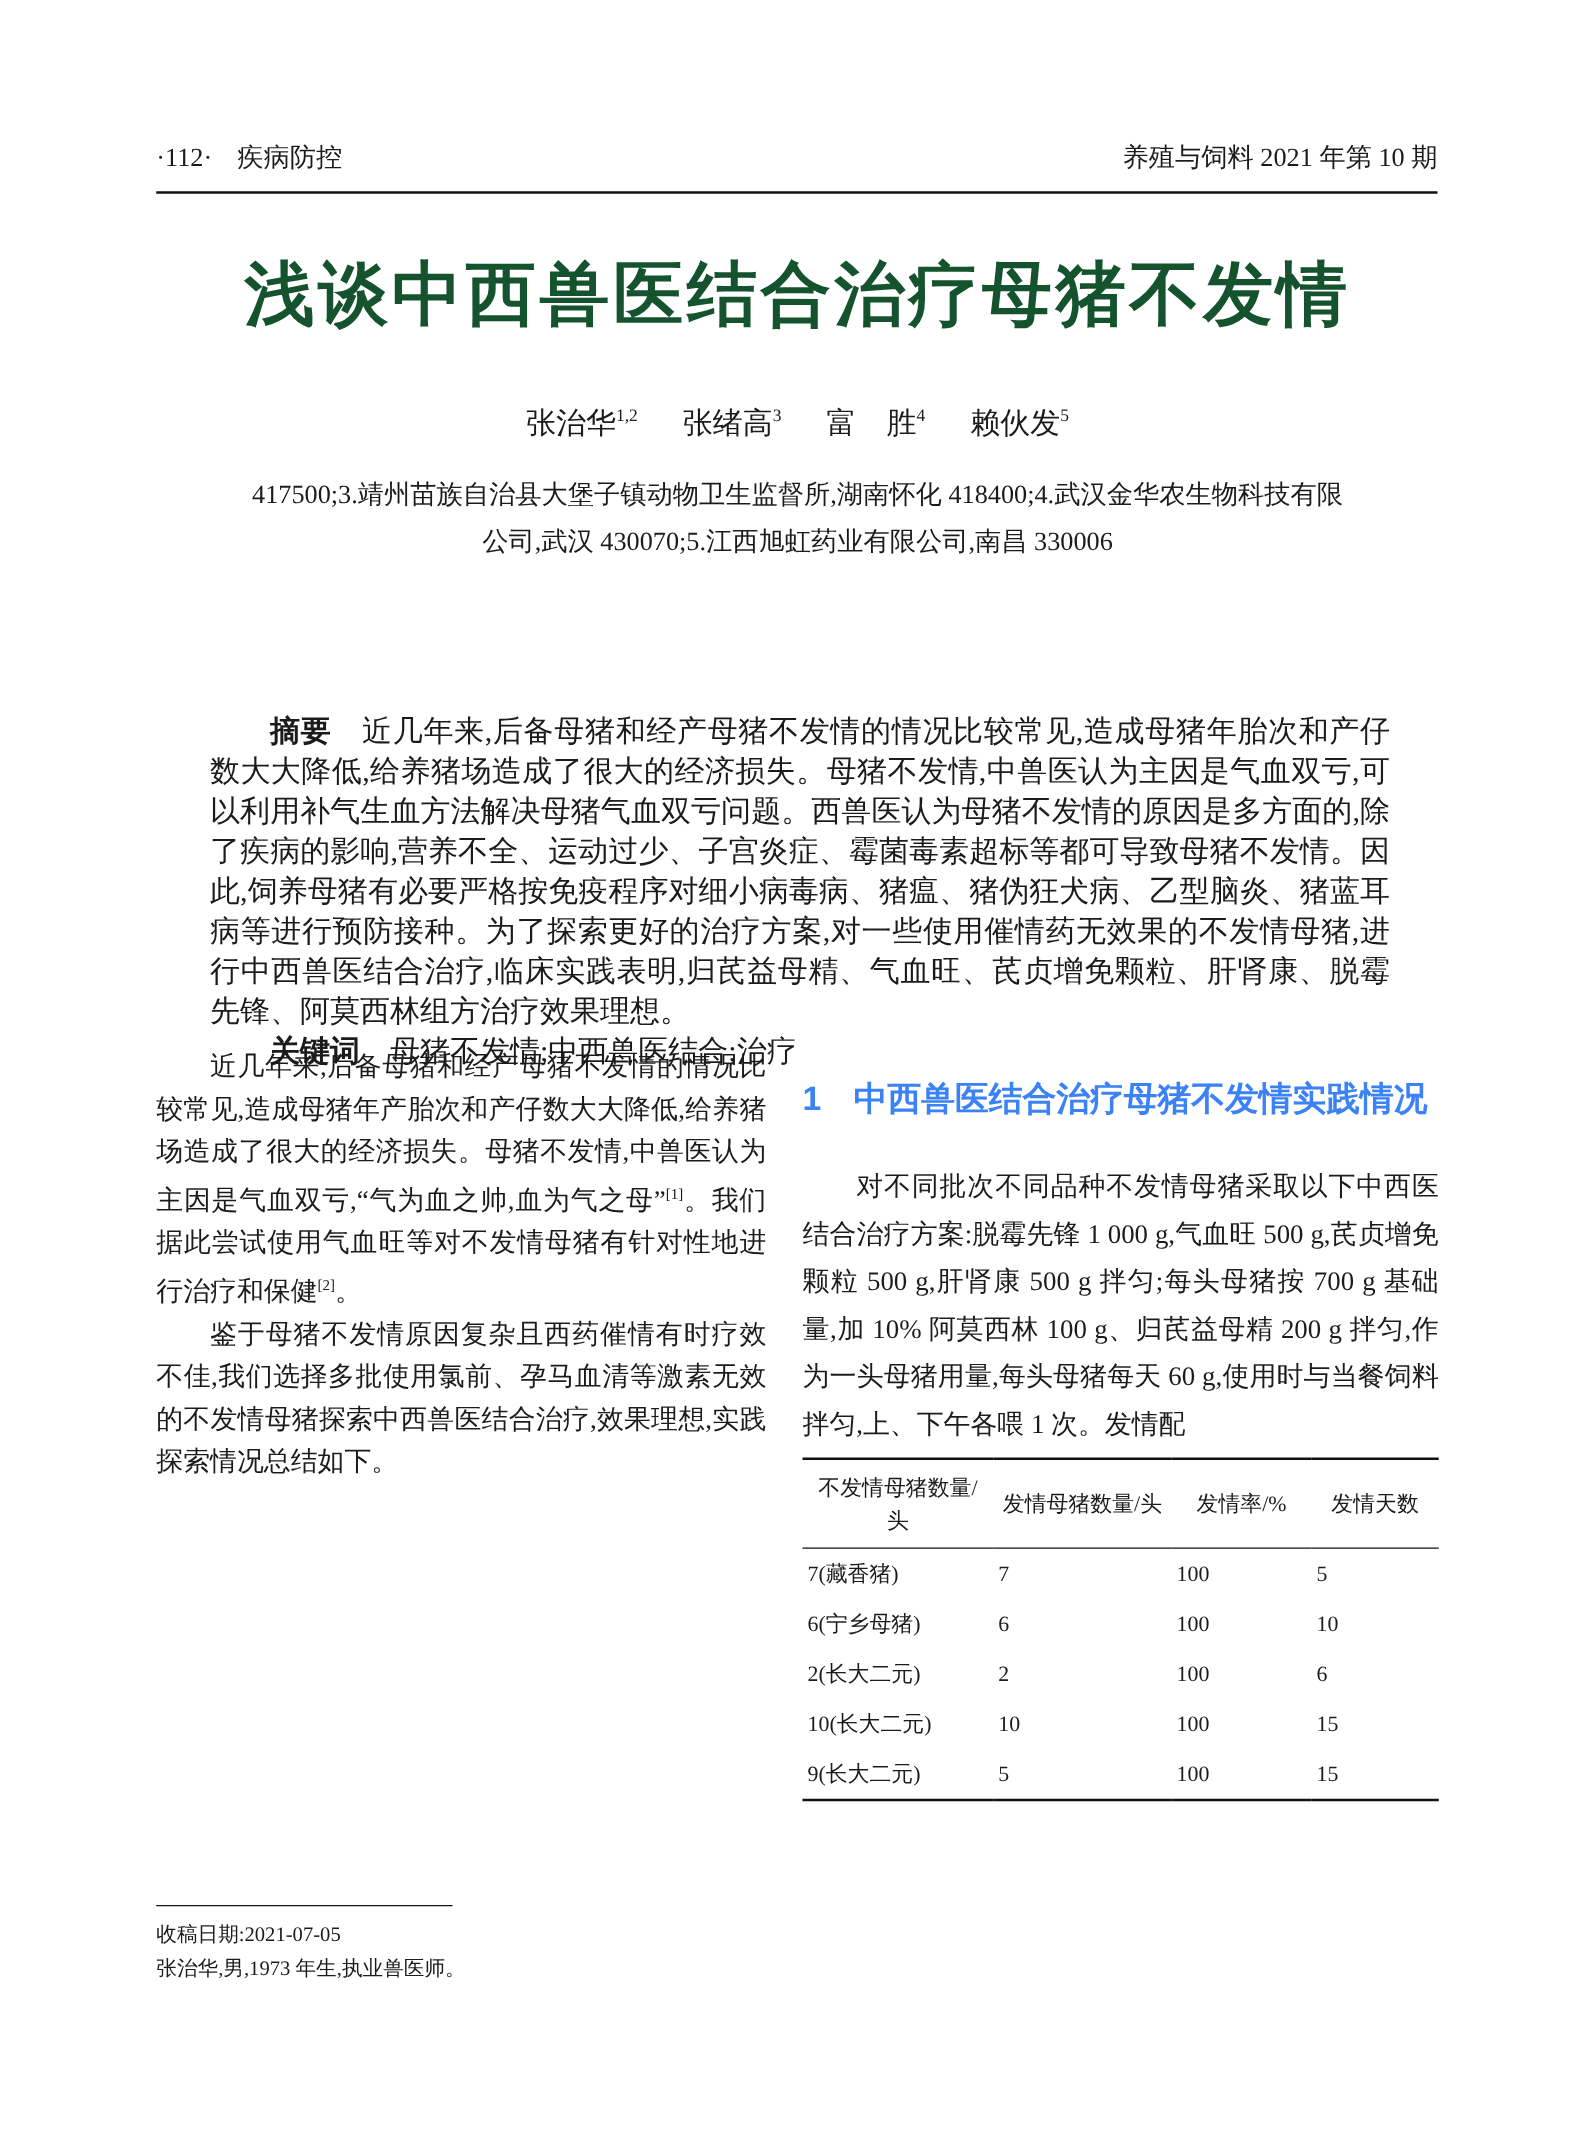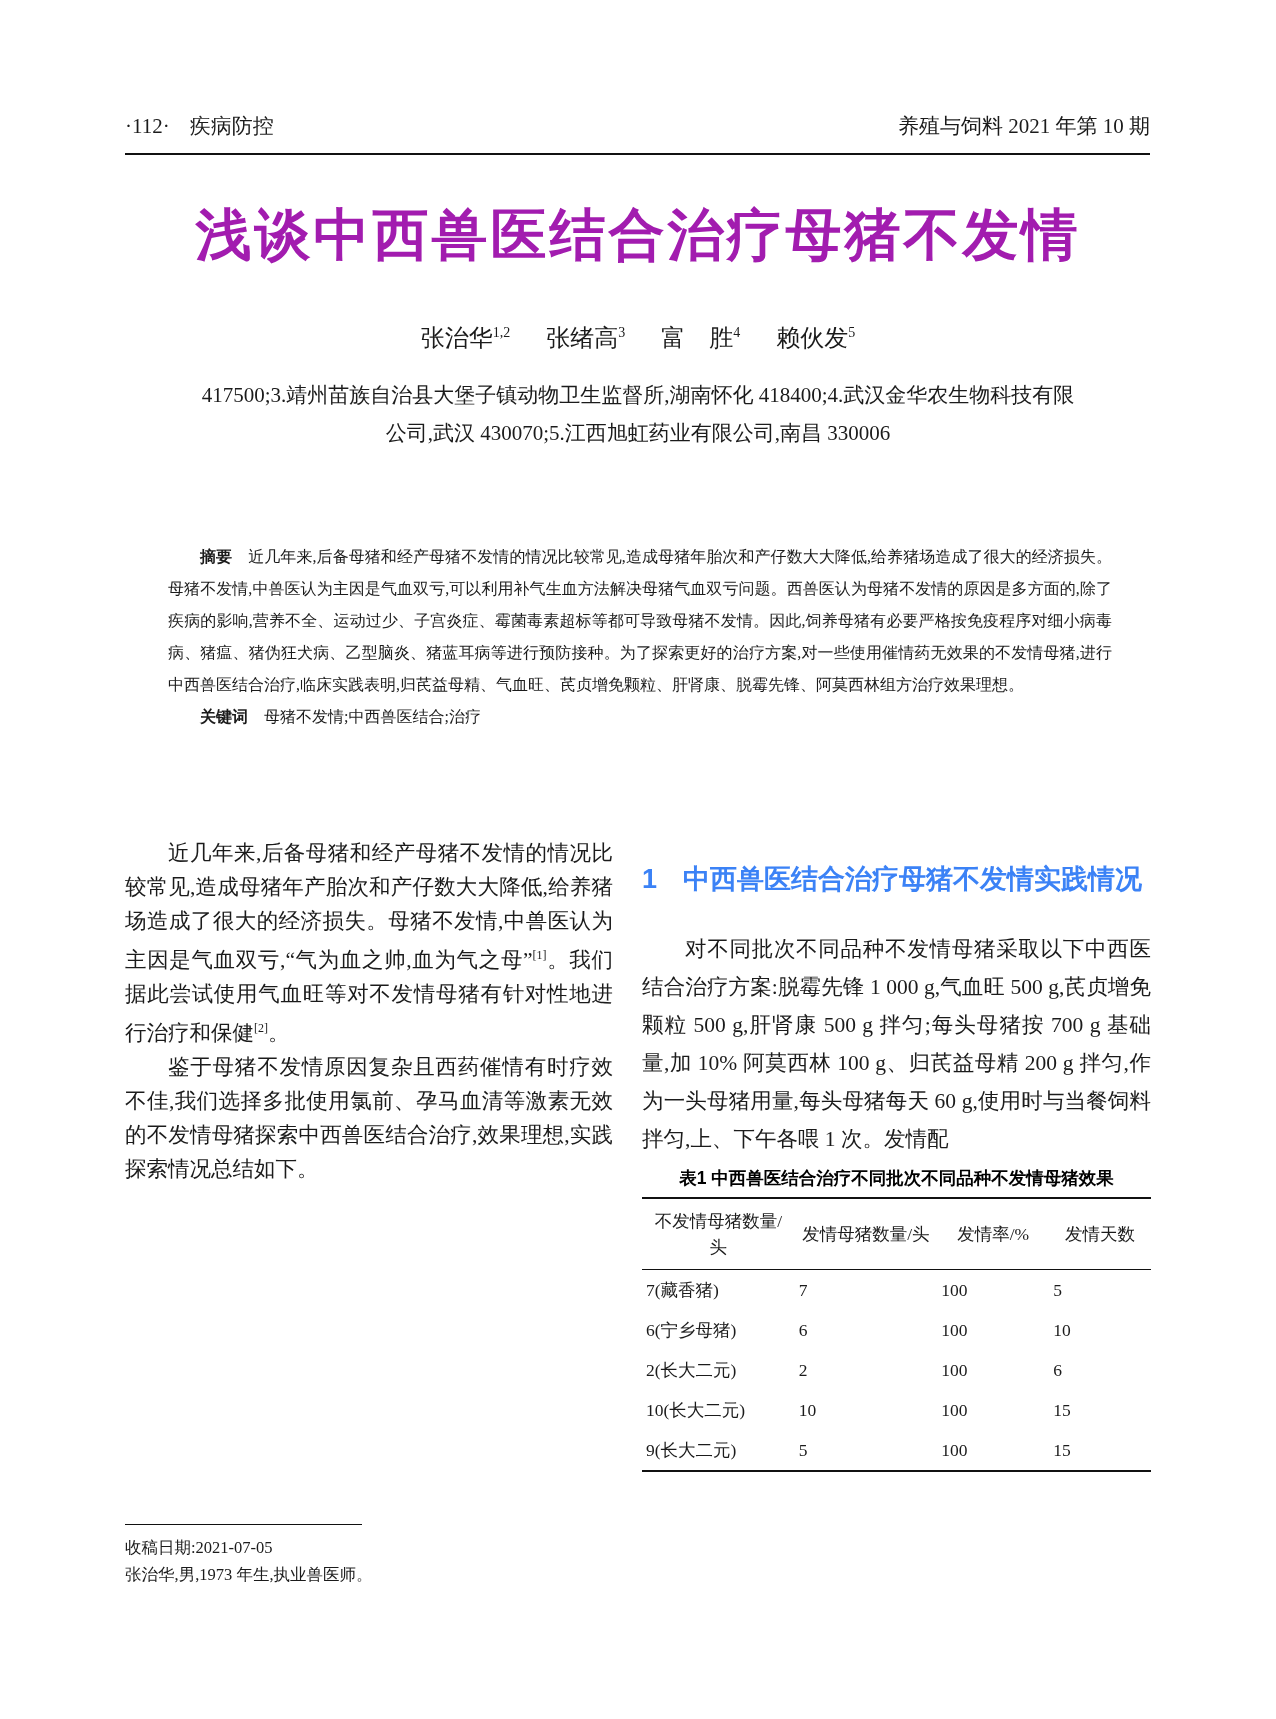--- a/index.html
+++ b/index.html
@@ -31,42 +31,42 @@
   }
   
   .article-title {
     position: absolute;
     top: 198px; left: 0; width: 100%;
     text-align: center;
     font-family: "Liberation Sans", sans-serif;
     font-weight: bold;
     font-size: 56px;
     letter-spacing: 3px;
-    color: #a21caf;
+    color: #14532d;
   }
   .author-line {
     position: absolute;
     top: 322px; left: 0; width: 100%;
     text-align: center;
     font-size: 24px;
   }
   .author-line .author { margin: 0 18px; }
   .author-line sup { font-size: 14px; }
   .affiliation-block {
     position: absolute;
     top: 376px; left: 115px; right: 115px;
     text-align: center;
     font-size: 21px;
     line-height: 38px;
   }
   
   .abstract-block {
     position: absolute;
-    top: 541px; left: 168px; width: 944px;
-    font-size: 16px;
+    top: 570px; left: 168px; width: 944px;
+    font-size: 24px;
     line-height: 32px;
     text-align: justify;
   }
   .abstract-block p { text-indent: 2em; }
   .lbl {
     font-family: "Liberation Sans", sans-serif;
     font-weight: bold;
   }
   .keywords-para { margin-top: 0; }
   
@@ -173,21 +173,20 @@
 
   <div class="columns">
     <div class="col-left">
         <p class="body-para">近几年来,后备母猪和经产母猪不发情的情况比较常见,造成母猪年产胎次和产仔数大大降低,给养猪场造成了很大的经济损失。母猪不发情,中兽医认为主因是气血双亏,“气为血之帅,血为气之母”<sup>[1]</sup>。我们据此尝试使用气血旺等对不发情母猪有针对性地进行治疗和保健<sup>[2]</sup>。</p>
         <p class="body-para">鉴于母猪不发情原因复杂且西药催情有时疗效不佳,我们选择多批使用氯前、孕马血清等激素无效的不发情母猪探索中西兽医结合治疗,效果理想,实践探索情况总结如下。</p>
       </div>
     <div class="col-right">
       <h2 class="section-heading"><span class="sec-no">1</span><span>中西兽医结合治疗母猪不发情实践情况</span></h2>
       <p class="body-para">对不同批次不同品种不发情母猪采取以下中西医结合治疗方案:脱霉先锋 1 000 g,气血旺 500 g,芪贞增免颗粒 500 g,肝肾康 500 g 拌匀;每头母猪按 700 g 基础量,加 10% 阿莫西林 100 g、归芪益母精 200 g 拌匀,作为一头母猪用量,每头母猪每天 60 g,使用时与当餐饲料拌匀,上、下午各喂 1 次。发情配</p>
       <div class="table-wrap">
-        <div class="table-caption">表1 中西兽医结合治疗不同批次不同品种不发情母猪效果</div>
         <table class="effect-table">
           <thead>
               <tr>
                 <th class="c1">不发情母猪数量/头</th>
                 <th class="c2">发情母猪数量/头</th>
                 <th class="c3">发情率/%</th>
                 <th class="c4">发情天数</th>
               </tr>
             </thead>
           <tbody>

